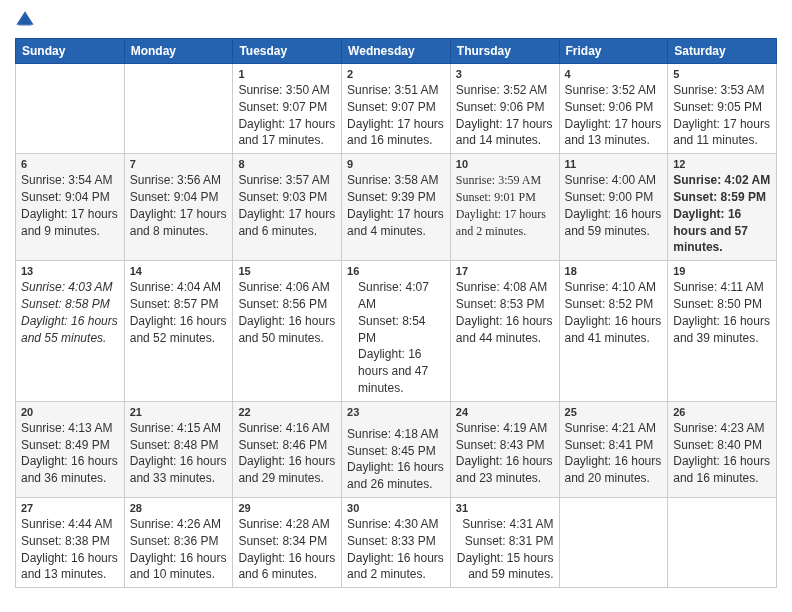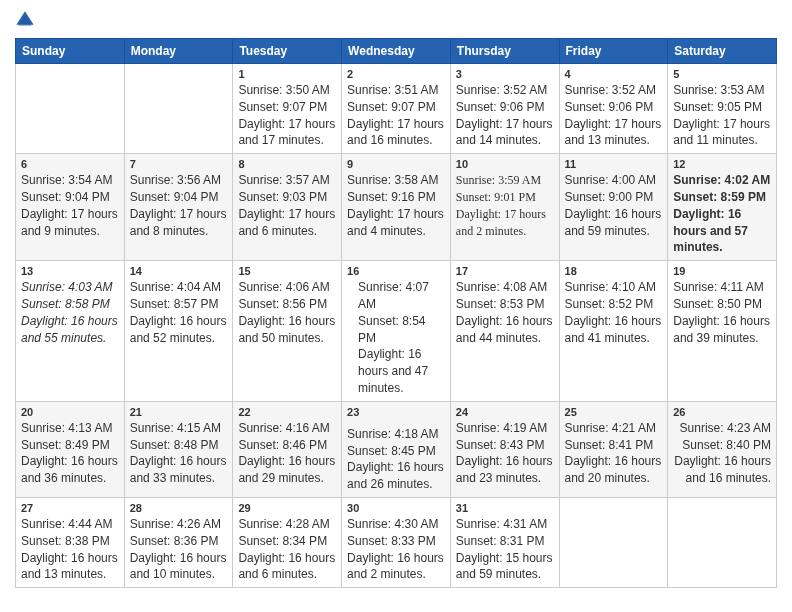--- a/index.html
+++ b/index.html
@@ -180,21 +180,21 @@
           </td>
           <td>
             <span class="day-num">8</span>
             <div class="day-info" style="white-space: pre-line;">Sunrise: 3:57 AM
 Sunset: 9:03 PM
 Daylight: 17 hours and 6 minutes.</div>
           </td>
           <td>
             <span class="day-num">9</span>
             <div class="day-info" style="white-space: pre-line;">Sunrise: 3:58 AM
-Sunset: 9:16 PM
+Sunset: 9:39 PM
 Daylight: 17 hours and 4 minutes.</div>
           </td>
           <td>
             <span class="day-num">10</span>
             <div class="day-info" style="white-space: pre-line; font-family: Liberation Serif, serif;">Sunrise: 3:59 AM
 Sunset: 9:01 PM
 Daylight: 17 hours and 2 minutes.</div>
           </td>
           <td>
             <span class="day-num">11</span>
@@ -285,21 +285,21 @@
 Daylight: 16 hours and 23 minutes.</div>
           </td>
           <td>
             <span class="day-num">25</span>
             <div class="day-info" style="white-space: pre-line;">Sunrise: 4:21 AM
 Sunset: 8:41 PM
 Daylight: 16 hours and 20 minutes.</div>
           </td>
           <td>
             <span class="day-num">26</span>
-            <div class="day-info" style="white-space: pre-line; text-align: right;">Sunrise: 4:23 AM
+            <div class="day-info" style="white-space: pre-line;">Sunrise: 4:23 AM
 Sunset: 8:40 PM
 Daylight: 16 hours and 16 minutes.</div>
           </td>
         </tr>
         <tr>
           <td>
             <span class="day-num">27</span>
             <div class="day-info" style="white-space: pre-line;">Sunrise: 4:44 AM
 Sunset: 8:38 PM
 Daylight: 16 hours and 13 minutes.</div>
@@ -317,21 +317,21 @@
 Daylight: 16 hours and 6 minutes.</div>
           </td>
           <td>
             <span class="day-num">30</span>
             <div class="day-info" style="white-space: pre-line;">Sunrise: 4:30 AM
 Sunset: 8:33 PM
 Daylight: 16 hours and 2 minutes.</div>
           </td>
           <td>
             <span class="day-num">31</span>
-            <div class="day-info" style="white-space: pre-line;">Sunrise: 4:31 AM
+            <div class="day-info" style="white-space: pre-line; text-align: right;">Sunrise: 4:31 AM
 Sunset: 8:31 PM
 Daylight: 15 hours and 59 minutes.</div>
           </td>
           <td class="empty-cell"></td>
           <td class="empty-cell"></td>
         </tr>
       </tbody>
   </table>
 </div>
 

